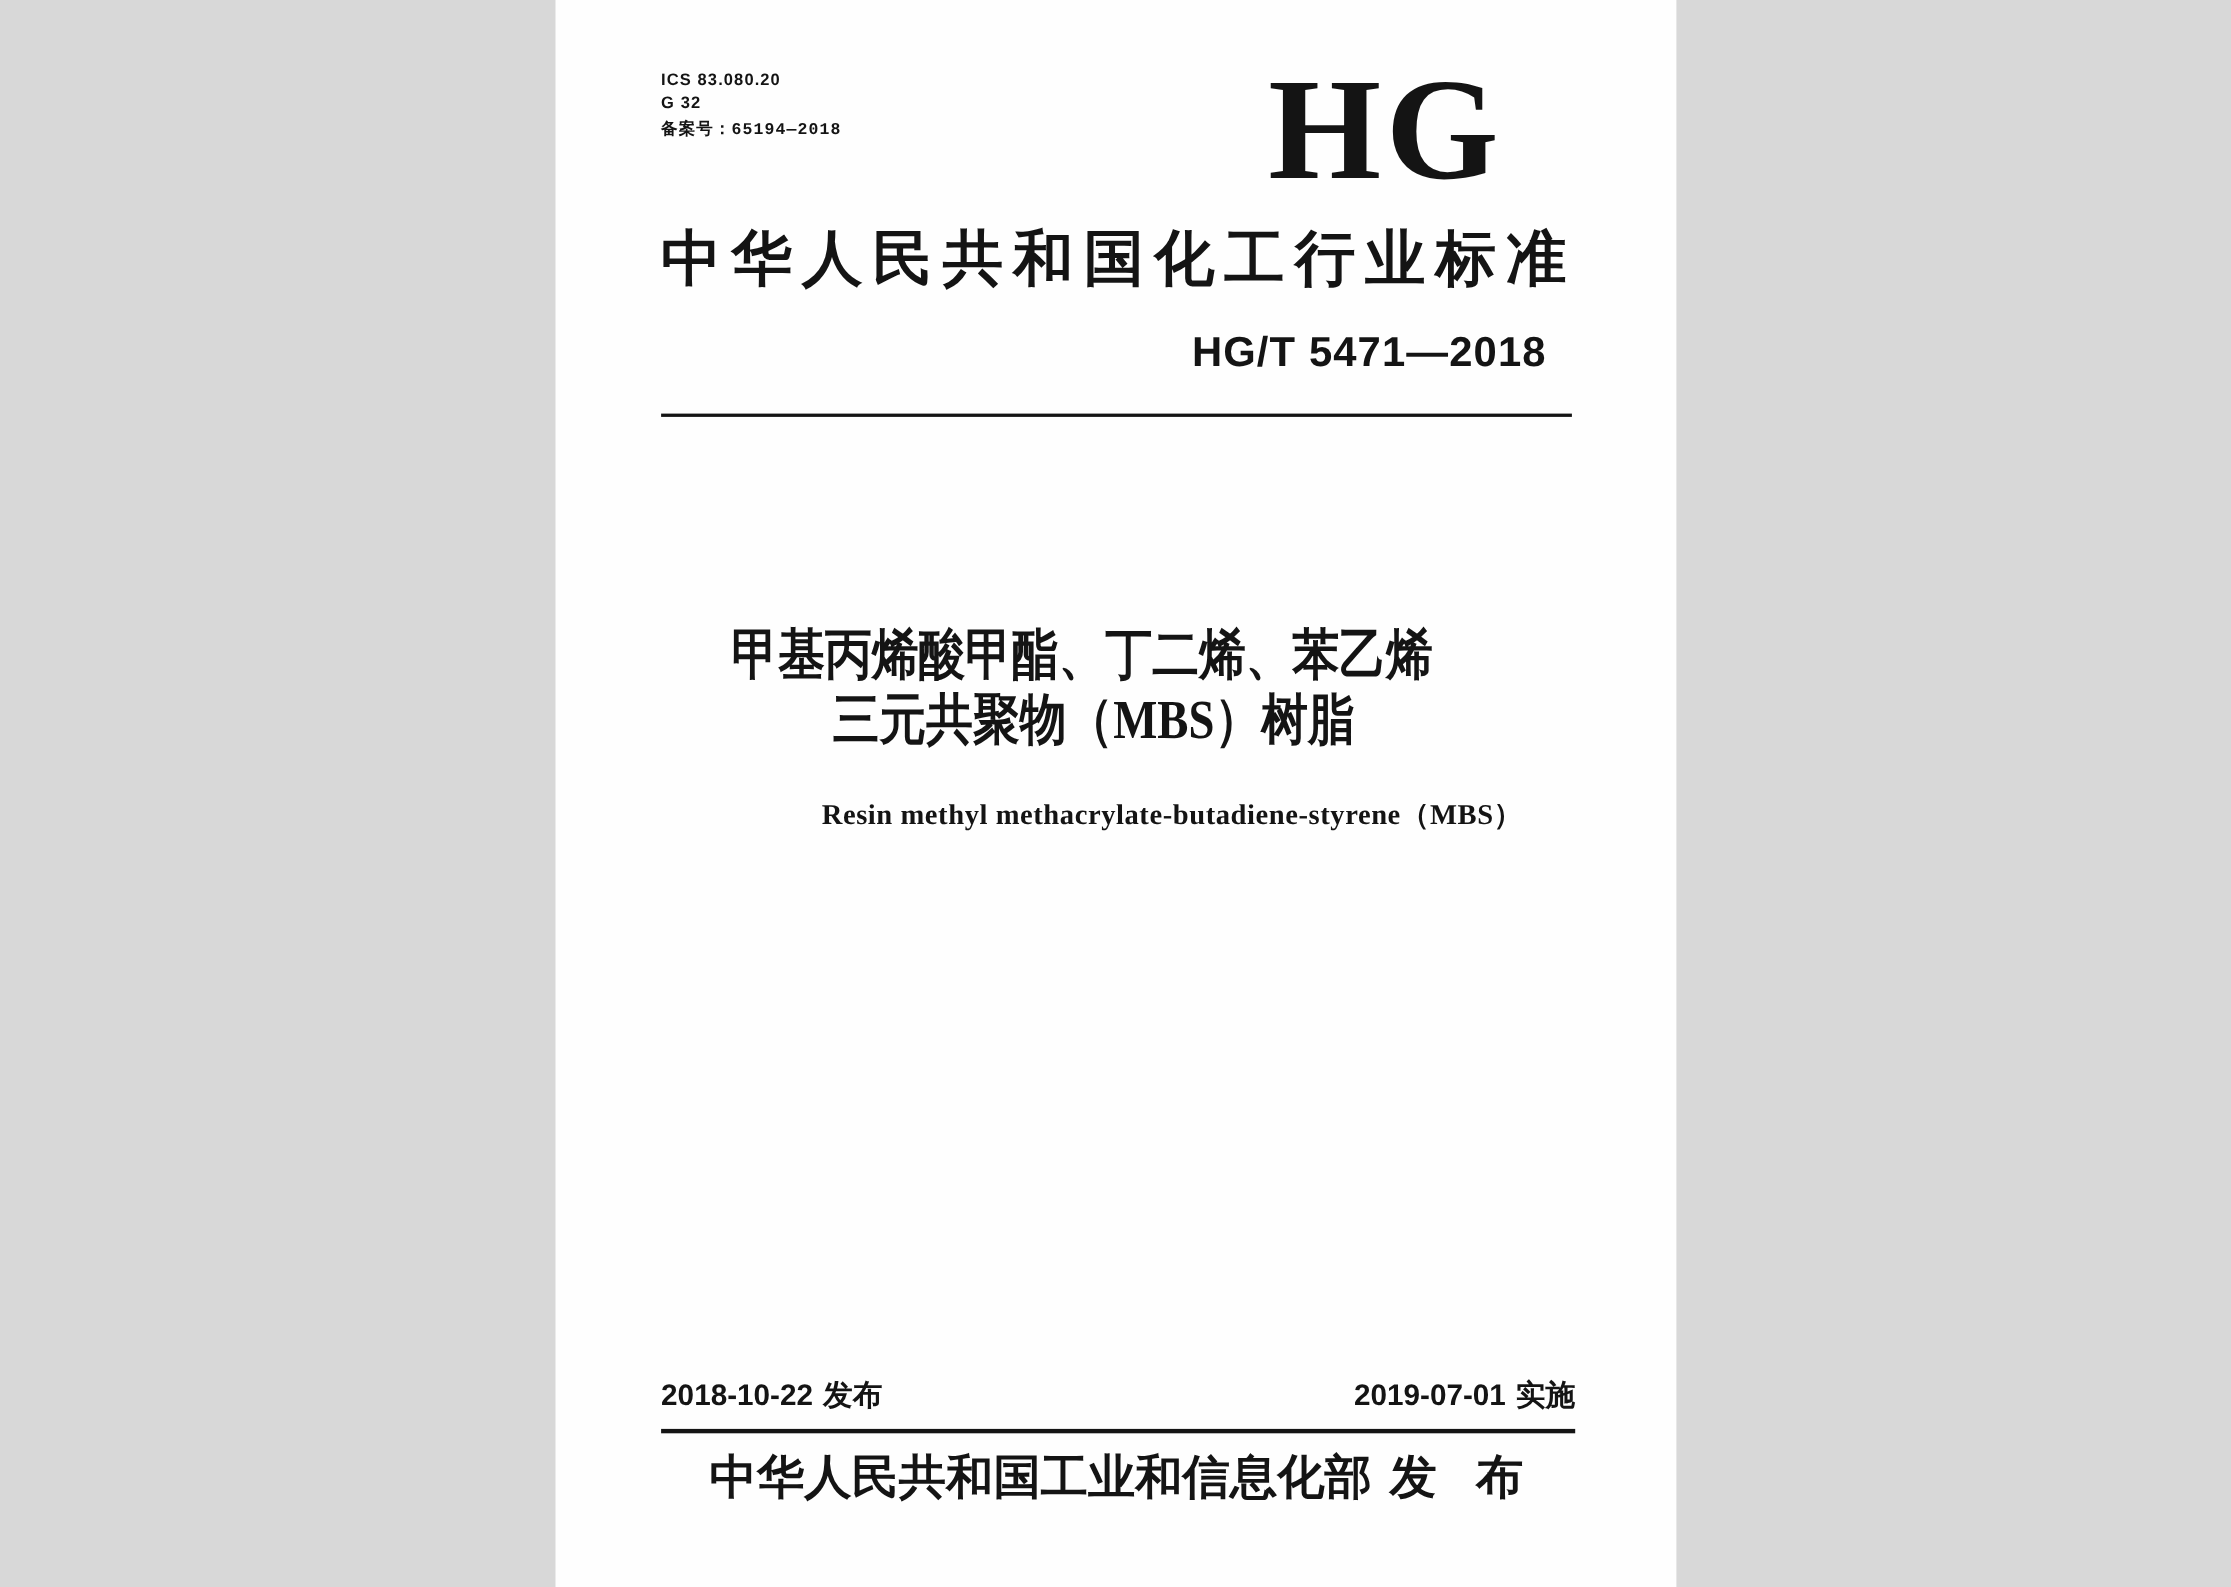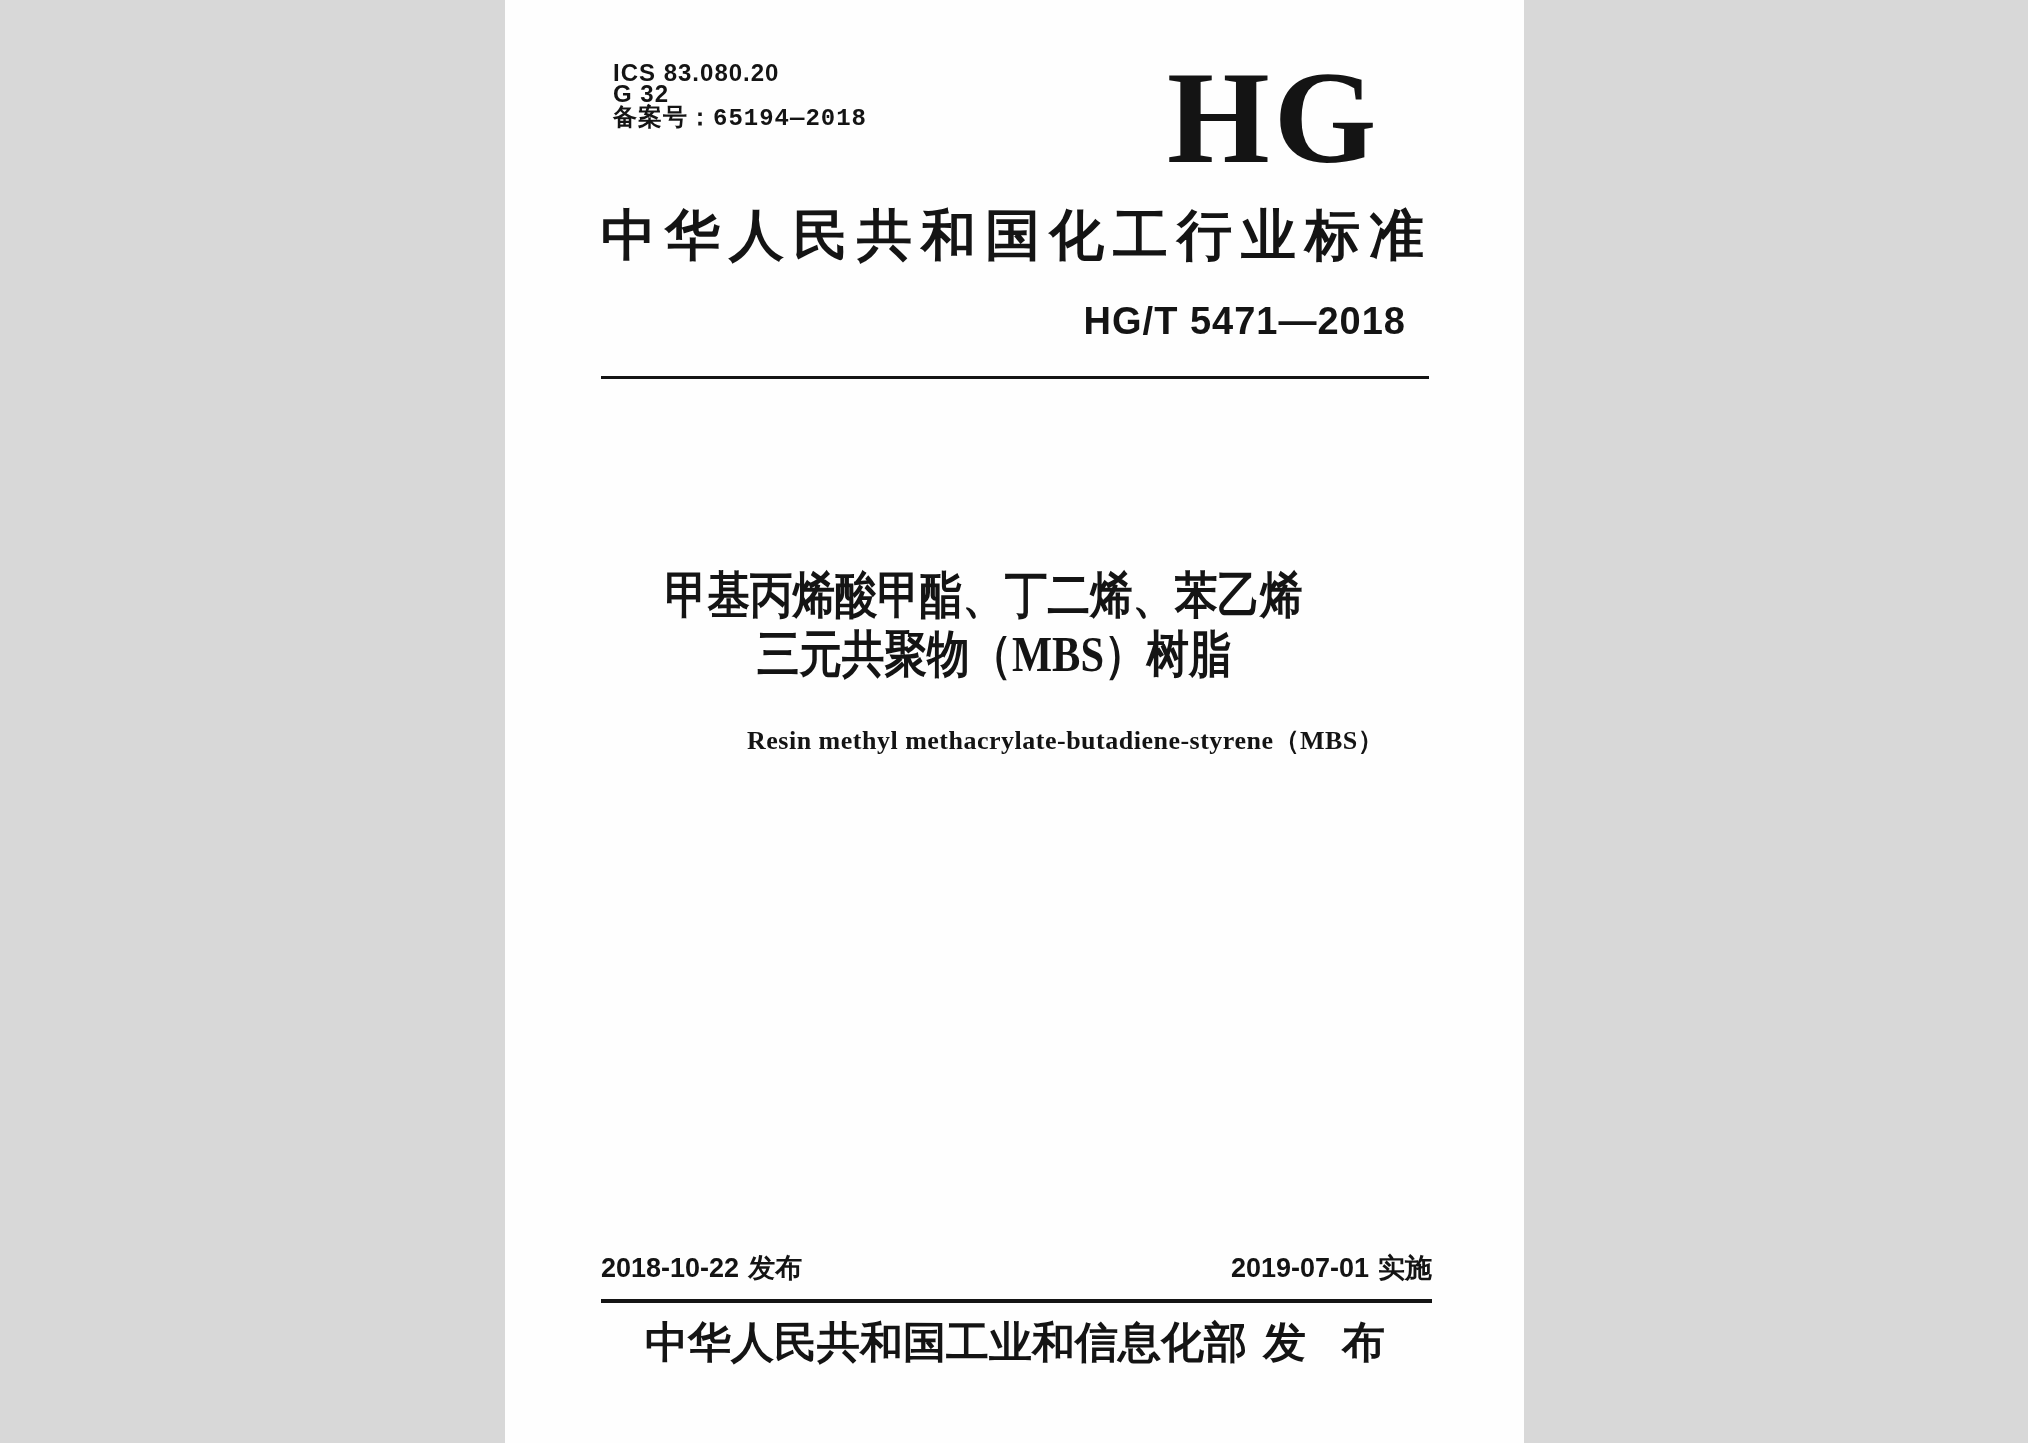--- a/index.html
+++ b/index.html
@@ -14,26 +14,26 @@
     position:relative;
     overflow:hidden;
   }
   .paper{
     position:absolute; left:505px; top:0; width:1019px; height:1443px;
     background:var(--paper);
   }
   .abs{position:absolute;}
 
   
-  .ics-block{left:108px; top:62px; font-weight:bold; font-size:24px; line-height:21px; letter-spacing:1px;}
+  .ics-block{left:96px; top:62px; font-weight:bold; font-size:15px; line-height:21px; letter-spacing:1px;}
   .record-line{margin-top:4px;font-family:Liberation Mono, monospace;}
 
   
   .hg-logo{
-    left:662px; top:52px;
+    left:648px; top:52px;
     font-family:"Liberation Serif","DejaVu Serif",serif;
     font-weight:bold; font-size:132px; line-height:1; letter-spacing:4px;
   }
 
   
   .header-title{
     left:96px; top:206px; width:823px; height:60px;
     display:flex; justify-content:space-between; align-items:flex-start;
     font-family:"Liberation Serif","DejaVu Serif",serif;
     font-weight:bold; font-size:55px; line-height:60px; white-space:nowrap;

